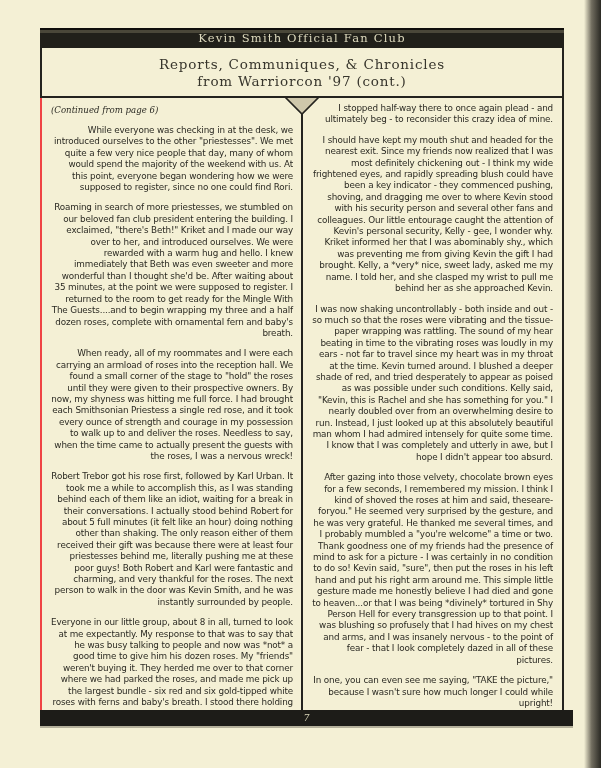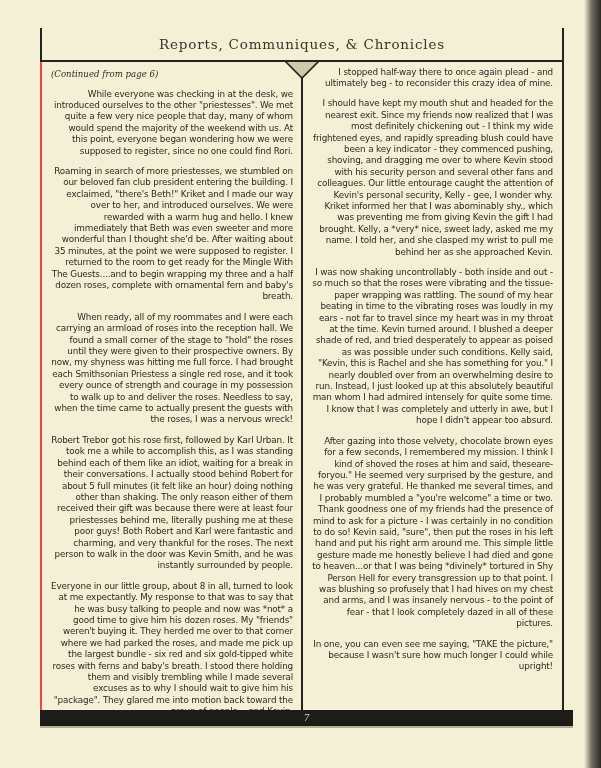--- a/index.html
+++ b/index.html
@@ -48,23 +48,27 @@
 
   .scan-edge { position:absolute; top:0; right:0; width:17px; height:768px;
                background:linear-gradient(to right, rgba(80,77,66,0) 0%, #716d5f 45%, #2a2923 100%); }
 </style>
 </head>
 <body>
 
 <div class="page">
   <div class="frame">
 
+    <div class="banner">
+      <span>Kevin Smith Official Fan Club</span>
+    </div>
 
     <div class="title-block">
       <div class="title-line">Reports, Communiques, &amp; Chronicles</div>
+      <div class="title-line">from Warriorcon '97 (cont.)</div>
     </div>
 
     <div class="columns">
       <svg class="divider-triangle" width="38" height="19" viewBox="0 0 38 19" aria-hidden="true">
         <polygon points="2,0 36,0 19,17"></polygon>
       </svg>
       <div class="col-divider"></div>
 
       <div class="col left">
         <p class="note">(Continued from page 6)</p>

